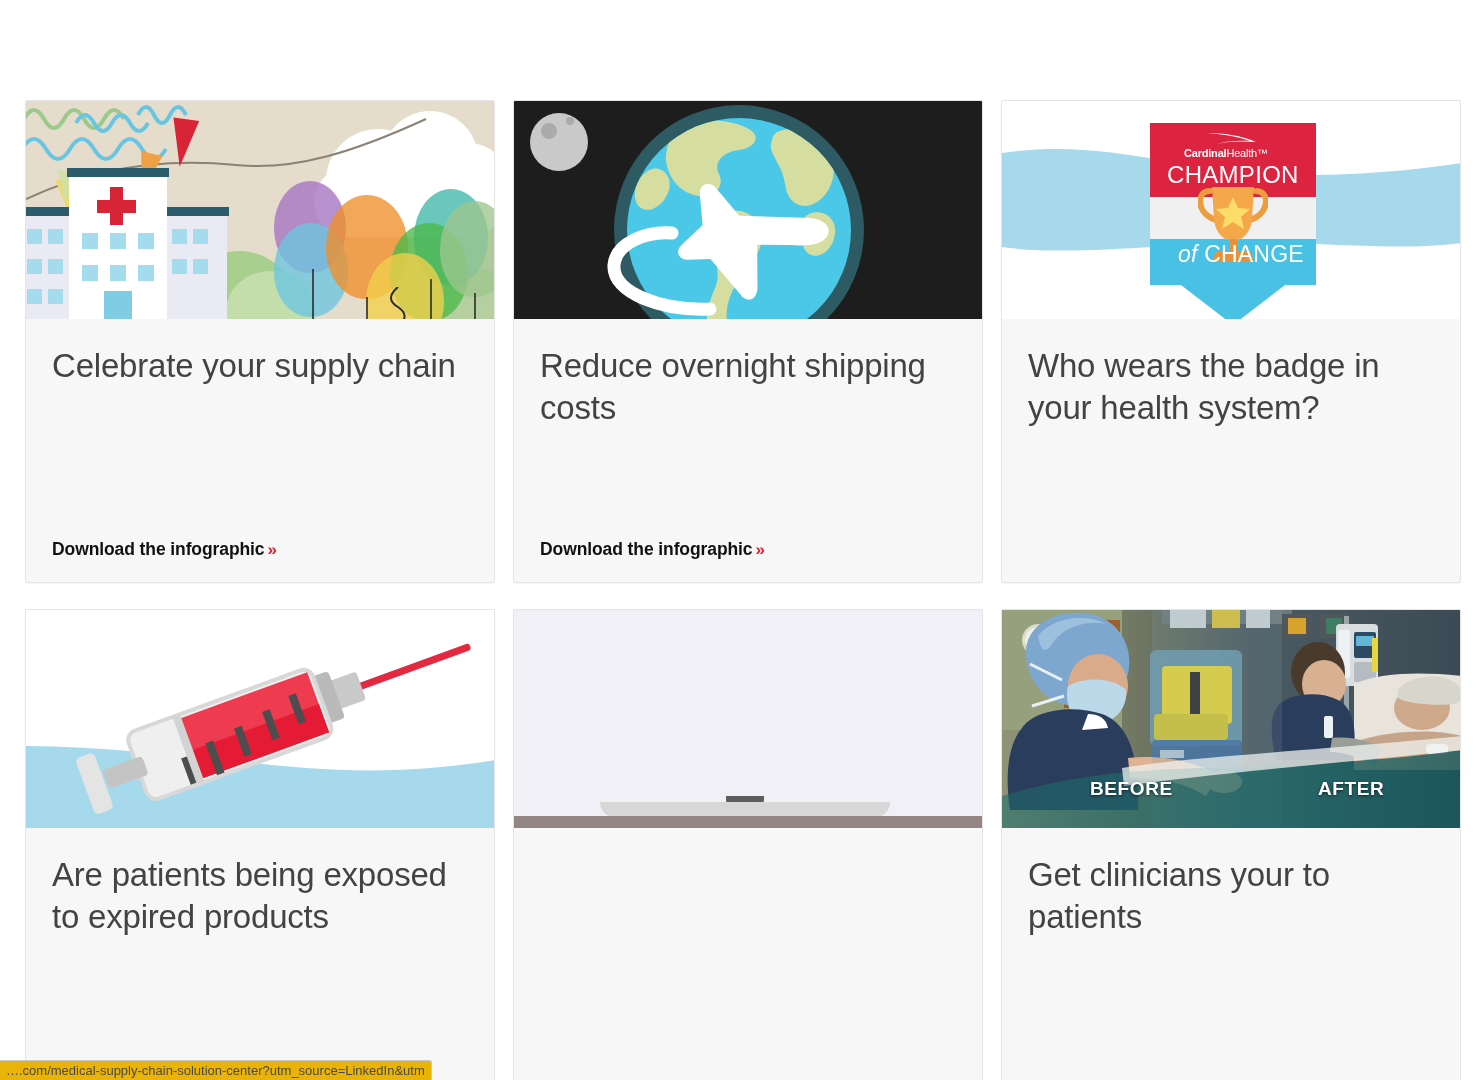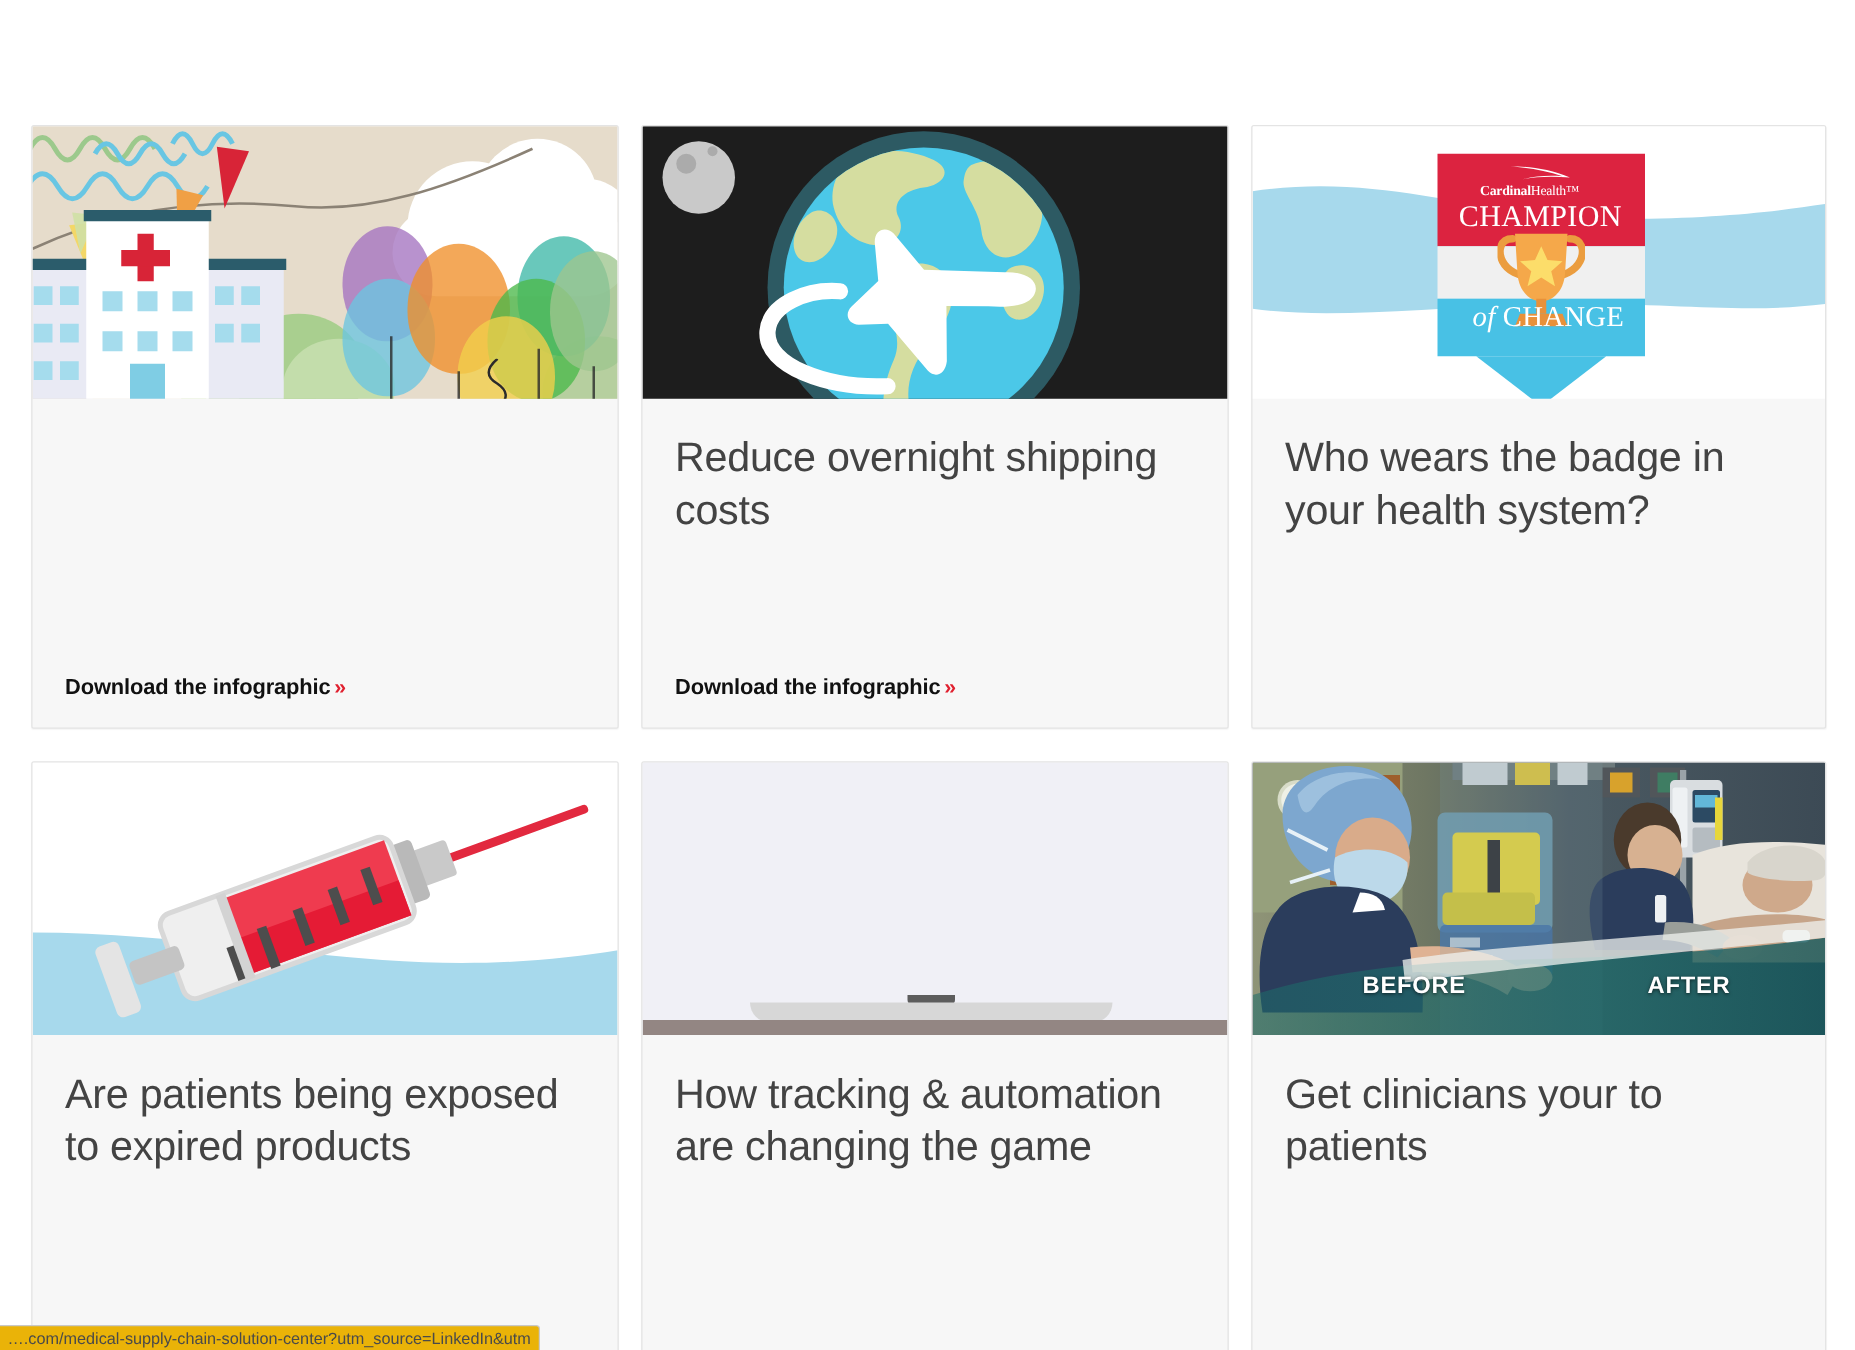--- a/index.html
+++ b/index.html
@@ -136,21 +136,21 @@
     position: absolute; border-radius: 50%;
     background: #c9c9c9;
   }
   .moon-crater {
     position: absolute; border-radius: 50%; background: #ababab;
   }
   .plane-wrap { position: absolute; }
 
   
   .m-badge { background: #ffffff; }
-  .shield { position: absolute; font-family: Liberation Serif, serif; }
+  .shield { position: absolute; }
   .shield-red { position:absolute; background:#dc2340; }
   .shield-white { position:absolute; background:#f0f0f0; }
   .shield-blue-body { position:absolute; background:#48c1e5; }
   .shield-point {
     position: absolute; width: 0; height: 0;
     border-left: 52px solid transparent;
     border-right: 52px solid transparent;
     border-top: 40px solid #48c1e5;
   }
   .badge-brand {
@@ -306,20 +306,21 @@
         <div class="balloon" style="left:414px;top:100px;width:70px;height:96px;background:#9ec58e;"></div>
         <div class="bstring" style="left:286px;top:168px;height:54px;"></div>
         <div class="bstring" style="left:340px;top:196px;height:28px;"></div>
         <div class="bstring" style="left:404px;top:178px;height:44px;"></div>
         <div class="bstring" style="left:448px;top:192px;height:30px;"></div>
         <svg style="position:absolute;left:356px;top:186px;width:40px;height:40px;">
           <path d="M16,0 q-14,12 0,20 q12,8 2,18" stroke="#2b2b2b" stroke-width="2" fill="none"></path>
         </svg>
       </div>
       <div class="card-body">
+        <div class="card-title">Celebrate your supply chain</div>
         <a class="card-link" href="#"><span>Download the infographic</span><span class="chev">»</span></a>
       </div>
     </div>
 
     <div class="card row1">
       <div class="card-media m-globe">
 
         <div class="moon" style="left:16px;top:12px;width:58px;height:58px;"></div>
         <div class="moon-crater" style="left:27px;top:22px;width:16px;height:16px;"></div>
         <div class="moon-crater" style="left:52px;top:16px;width:8px;height:8px;"></div>
@@ -418,21 +419,20 @@
       </div>
     </div>
 
     <div class="card row2">
       <div class="card-media m-rfid">
         <div class="lap-notch" style="left:212px;top:186px;width:38px;height:8px;"></div>
         <div class="lap-base" style="left:86px;top:192px;width:290px;height:16px;border-radius:0 0 40px 40px;"></div>
         <div class="desk-bar" style="top:206px;height:12px;"></div>
       </div>
       <div class="card-body">
-        <div class="card-title">How tracking &amp; automation are changing the game</div>
         <a class="card-link" href="#"></a>
       </div>
     </div>
 
     <div class="card row2">
       <div class="card-media m-photo">
         <svg style="position:absolute;left:0;top:0;width:460px;height:218px;">
           <defs>
             <linearGradient id="roomgrad" x1="0" y1="0" x2="1" y2="0">
               <stop offset="0%" stop-color="#8f9477"></stop>

